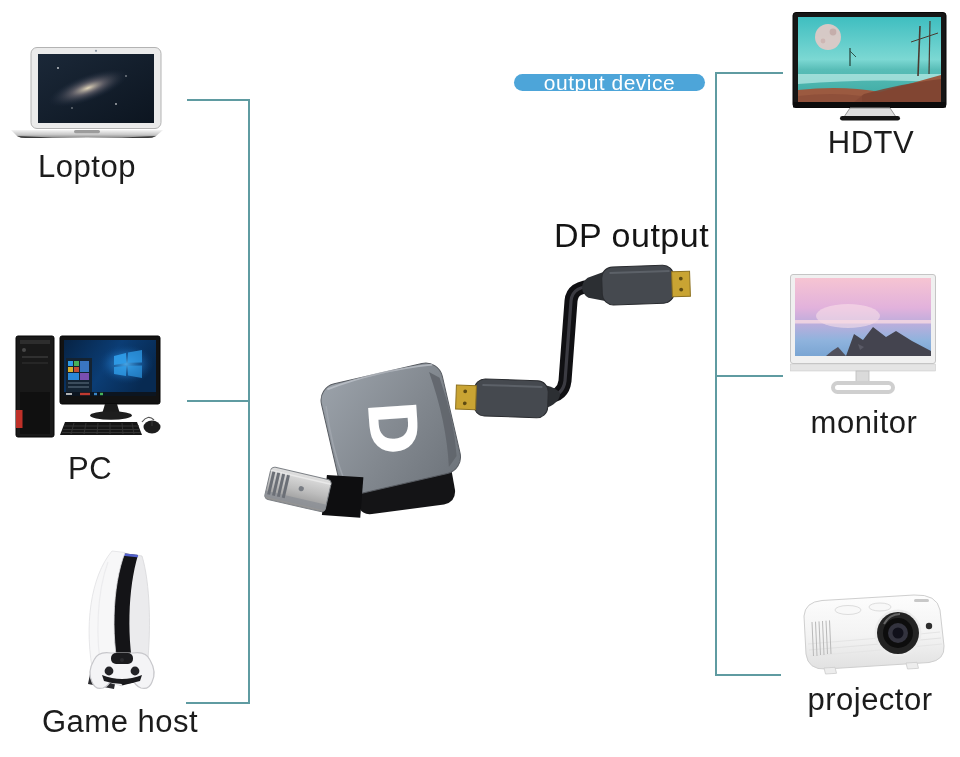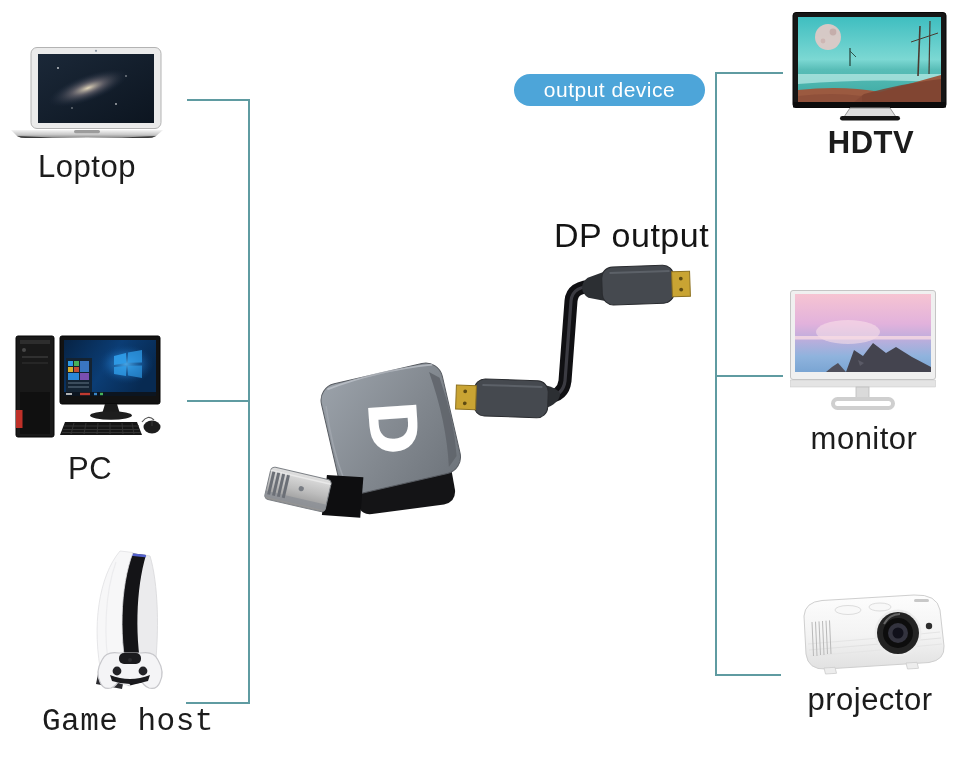--- a/index.html
+++ b/index.html
@@ -11,30 +11,30 @@
   .stage{position:absolute;inset:0;}
   .device{position:absolute;margin:0;display:flex;flex-direction:column;align-items:center;}
   .device svg{display:block;}
   .device figcaption{
     text-align:center;white-space:nowrap;
     font-size:31px;color:var(--label-text,#1c1c1c);letter-spacing:.5px;
   }
   .cap-laptop{margin-top:11px;}
   .cap-pc{margin-top:5px;font-size:33px;}
   .cap-ps5{margin-top:8px;}
-  .cap-hdtv{margin-top:1px;font-weight:bold;}
+  .cap-hdtv{margin-top:1px;}
   .cap-monitor{margin-top:11px;}
   .cap-projector{margin-top:2px;}
   .line{position:absolute;background:var(--line,#5f9ba1);}
   .pill{
     position:absolute;background:var(--pill-bg,#4da5d9);color:var(--pill-text,#fff);
     display:flex;align-items:center;justify-content:center;
     font-size:21px;letter-spacing:.5px;
   }
-  .pill-output{left:514px;top:74px;width:191px;height:32px;border-radius:16px;}
+  .pill-output{left:514px;top:74px;width:191px;height:17px;border-radius:16px;}
   .pill-input{left:269px;top:666px;width:192px;height:37px;border-radius:19px;}
   .cable-label{
     position:absolute;left:554px;top:216px;white-space:nowrap;
     font-size:34px;color:#141414;letter-spacing:.5px;
   }
   .adapter-svg{position:absolute;left:260px;top:362px;}
   .cable-svg{position:absolute;left:444px;top:250px;}
 </style>
 </head>
 <body>
@@ -142,21 +142,21 @@
           <path d="M118 89 L120 100"></path>
       </g>
 
       <path d="M128 88 Q134 80 140 86" stroke="#555" stroke-width="1.2" fill="none"></path>
       <ellipse cx="138" cy="93" rx="8.5" ry="6.5" fill="#1d1d1d"></ellipse>
       <path d="M138 87 L138 92" stroke="#3a3a3a" stroke-width="1"></path>
     </svg>
     <figcaption class="cap-pc">PC</figcaption>
   </figure>
 
-  <figure class="device" style="left:42px;top:548px;font-family:Liberation Mono, monospace;">
+  <figure class="device" style="left:42px;top:548px;">
     <svg width="112" height="148" viewBox="0 0 112 148">
 
       <path d="M26 126 L52 131 L50 141 L24 136 Z" fill="#2b2b2f"></path>
 
       <path d="M72 7 C64 40 62 92 70 134 L82 128 C88 84 86 34 78 8 Z" fill="#ebebed" stroke="#d8d8da" stroke-width="0.8"></path>
 
       <path d="M58 5 C46 38 44 94 56 138 L72 134 C62 92 64 40 74 7 Z" fill="#141417"></path>
 
       <path d="M59 6.5 L73 8" stroke="#5a6ae0" stroke-width="2.4" stroke-linecap="round" opacity="0.9"></path>
 
@@ -199,21 +199,21 @@
       <path d="M119 30 L146 21" stroke="#4a3a30" stroke-width="1"></path>
       <path d="M58 36 L58 54" stroke="#2f544c" stroke-width="1.4"></path>
       <path d="M58 39 L64 45" stroke="#2f544c" stroke-width="1"></path>
       <rect x="1" y="90" width="153" height="5.5" fill="#0b0b0b"></rect>
       <path d="M58 96 L98 96 L104 105 L52 105 Z" fill="#dedede" stroke="#969696" stroke-width="1"></path>
       <rect x="48" y="104" width="60" height="4.6" rx="2.3" fill="#151515"></rect>
     </svg>
     <figcaption class="cap-hdtv">HDTV</figcaption>
   </figure>
 
-  <figure class="device" style="left:790px;top:290px;">
+  <figure class="device" style="left:790px;top:274px;">
     <svg width="148" height="120" viewBox="0 0 148 120">
       <defs>
         <linearGradient id="sunsetg" x1="0" y1="0" x2="0" y2="1">
           <stop offset="0" stop-color="#f6c4d2"></stop>
             <stop offset="0.38" stop-color="#e2b2dc"></stop>
           <stop offset="0.56" stop-color="#c1addc"></stop>
             <stop offset="0.8" stop-color="#8fb3dd"></stop>
           <stop offset="1" stop-color="#7aa5d3"></stop>
         </linearGradient>
       </defs>

